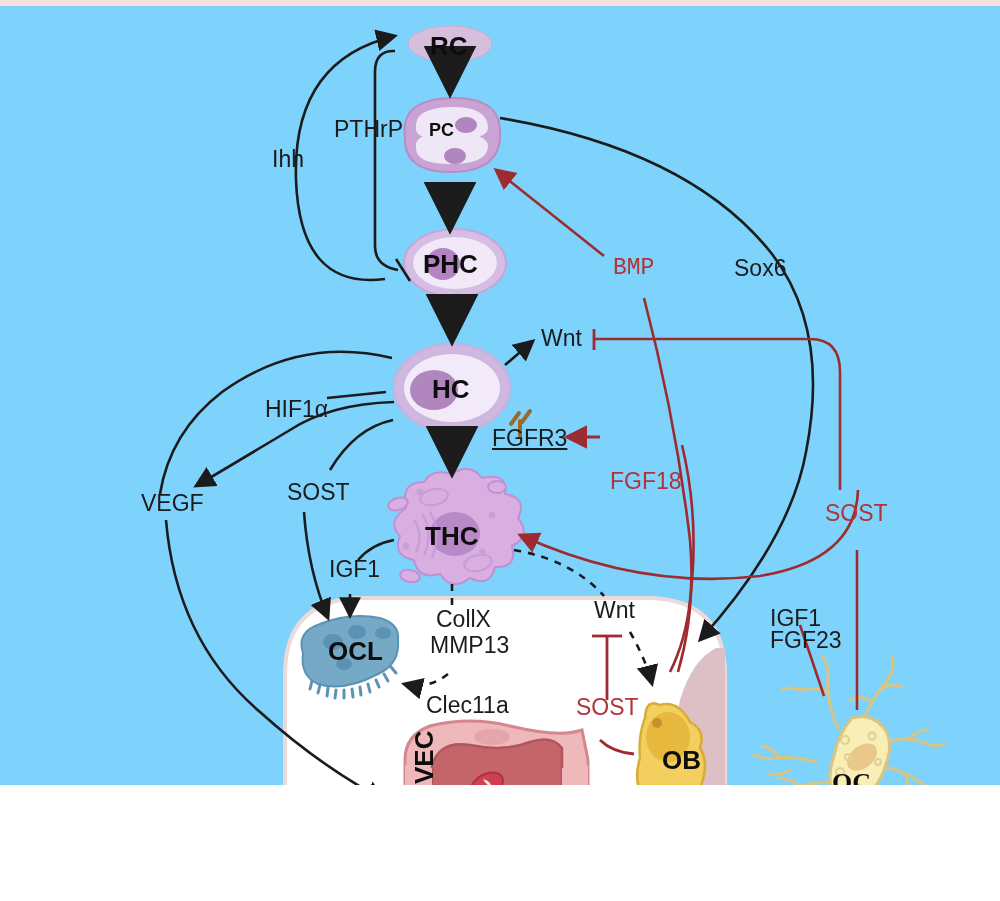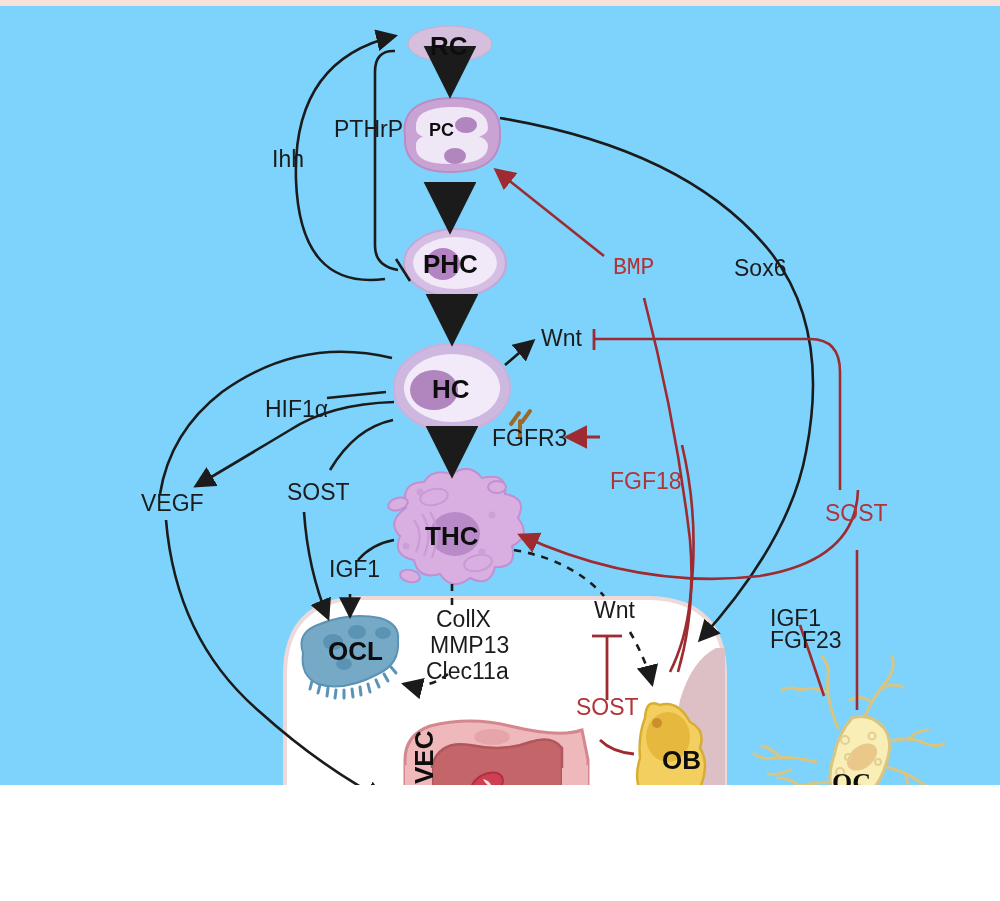--- a/index.html
+++ b/index.html
@@ -289,27 +289,27 @@
   <div class="celltag" style="left:662px; top:745px; font-size:26px;">OB</div>
   <div class="celltag" style="left:832px; top:768px; font-size:26px;font-family:Liberation Serif, serif;">OC</div>
   <div class="celltag" style="left:409px; top:784px; font-size:26px; transform:rotate(-90deg); transform-origin:left top;">VEC</div>
 
   <div class="lbl lbl-black" style="left:272px; top:146px;">Ihh</div>
   <div class="lbl lbl-black" style="left:334px; top:116px;">PTHrP</div>
   <div class="lbl lbl-red" style="left:613px; top:255px;font-family:Liberation Mono, monospace;">BMP</div>
   <div class="lbl lbl-black" style="left:734px; top:255px;text-align:right;">Sox6</div>
   <div class="lbl lbl-black" style="left:541px; top:325px;">Wnt</div>
   <div class="lbl lbl-black" style="left:265px; top:396px;">HIF1α</div>
-  <div class="lbl lbl-black" style="left:492px; top:425px;">FGFR3</div>
+  <div class="lbl lbl-black" style="left:492px; top:425px;text-decoration:underline;">FGFR3</div>
   <div class="lbl lbl-red" style="left:610px; top:425px;margin-top:43px;">FGF18</div>
   <div class="lbl lbl-black" style="left:141px; top:490px;">VEGF</div>
   <div class="lbl lbl-black" style="left:287px; top:479px;">SOST</div>
   <div class="lbl lbl-black" style="left:329px; top:556px;">IGF1</div>
   <div class="lbl lbl-red" style="left:825px; top:500px;">SOST</div>
   <div class="lbl lbl-black" style="left:436px; top:606px;">CollX</div>
   <div class="lbl lbl-black" style="left:430px; top:632px;">MMP13</div>
-  <div class="lbl lbl-black" style="left:426px; top:658px;">Clec11a</div>
+  <div class="lbl lbl-black" style="left:426px; top:692px;">Clec11a</div>
   <div class="lbl lbl-black" style="left:594px; top:597px;">Wnt</div>
   <div class="lbl lbl-red" style="left:576px; top:694px;">SOST</div>
   <div class="lbl lbl-black" style="left:770px; top:605px;">IGF1</div>
   <div class="lbl lbl-black" style="left:770px; top:627px;">FGF23</div>
 
 </div>
 
 </body></html>

